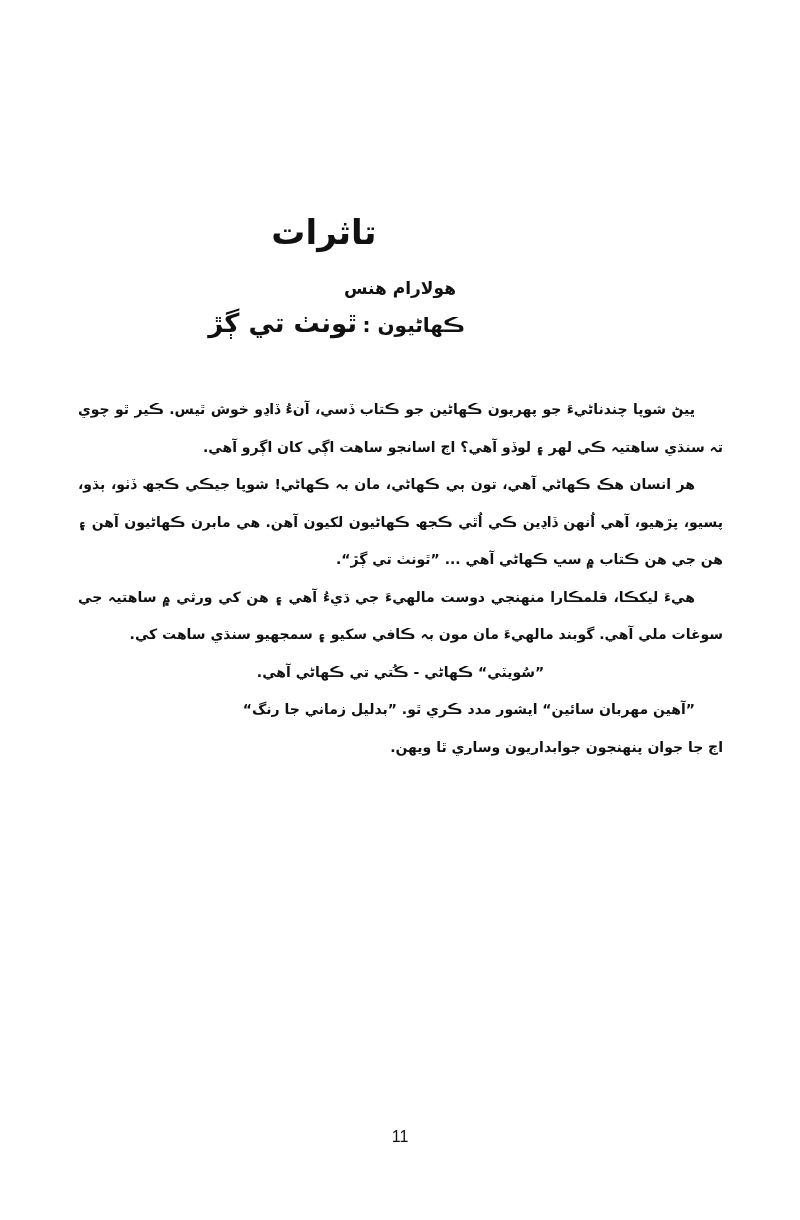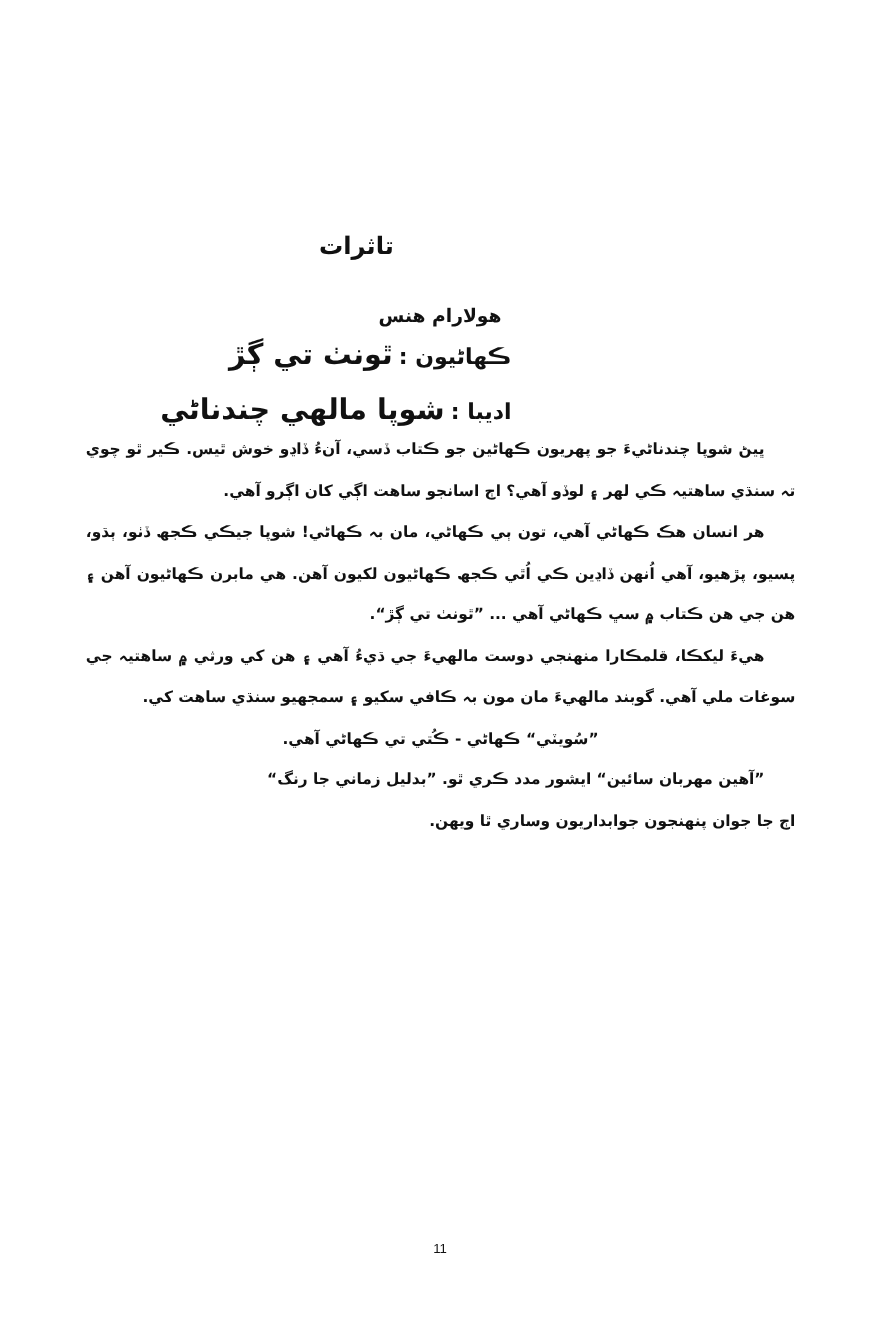--- a/index.html
+++ b/index.html
@@ -1,49 +1,45 @@
 <!DOCTYPE html>
 <html><head>
 <meta charset="utf-8">
 <style>
   html, body { margin: 0; padding: 0; background: #ffffff; }
   body { width: 800px; height: 1220px; position: relative; overflow: hidden;
          font-family: "DejaVu Sans", sans-serif; color: #111111; }
   .page { position: absolute; left: 0; top: 0; width: 800px; height: 1220px; }
   .title { position: absolute; top: 212px; left: 0; width: 648px; text-align: center;
-           font-size: 22px; font-weight: bold; direction: rtl; }
+           font-size: 34px; font-weight: bold; direction: rtl; }
   .author { position: absolute; top: 278px; left: 0; width: 800px; text-align: center;
             font-size: 17px; font-weight: bold; direction: rtl; }
   .heading { position: absolute; right: 335px; direction: rtl; font-weight: bold; white-space: nowrap; }
   .heading .lbl { font-size: 20px; text-align: right; }
   .heading .val { font-size: 26px; }
   .h1 { top: 308px; }
   .h2 { top: 358px; }
   .body { position: absolute; top: 391px; left: 78px; width: 645px; direction: rtl;
           font-size: 14px; font-weight: bold; line-height: 37.5px; text-align: justify; }
   .body p { margin: 0; text-indent: 28px; }
   .body p.cont { text-indent: 0; }
   .body p.center { text-indent: 0; text-align: center; }
   .pagenum { position: absolute; top: 1128px; left: 0; width: 800px; text-align: center;
-             font-family: "Liberation Sans", sans-serif; font-size: 12px; }
+             font-family: "Liberation Sans", sans-serif; font-size: 16px; }
 </style>
 </head>
 <body>
 
 <div class="page">
   <div class="title">تاثرات</div>
   <div class="author">هولارام هنس</div>
 
   <div class="heading h1">
     <span class="lbl">ڪهاڻيون :</span>
     <span class="val">ٿونٺ تي ڳڙ</span>
-  </div>
-  <div class="heading h2">
-    <span class="lbl">اديبا :</span>
-    <span class="val">شوپا مالهي چندناڻي</span>
   </div>
 
   <div class="body">
     <p>ڀيڻ شوپا چندناڻيءَ جو پهريون ڪهاڻين جو ڪتاب ڏسي، آنءُ ڏاڍو خوش ٿيس. ڪير ٿو چوي تہ سنڌي ساهتيہ ڪي لهر ۽ لوڏو آهي؟ اڄ اسانجو ساهت اڳي کان اڳرو آهي.</p>
     <p>هر انسان هڪ ڪهاڻي آهي، تون ٻي ڪهاڻي، مان بہ ڪهاڻي! شوپا جيڪي ڪجھ ڏٺو، ٻڌو، پسيو، پڙهيو، آهي اُنهن ڏاڍين ڪي اُٿي ڪجھ ڪهاڻيون لکيون آهن. هي مابرن ڪهاڻيون آهن ۽ هن جي هن ڪتاب ۾ سڀ ڪهاڻي آهي ... ”ٿونٺ تي ڳڙ“.</p>
     <p>هيءَ ليکڪا، قلمڪارا منهنجي دوست مالهيءَ جي ڌيءُ آهي ۽ هن کي ورثي ۾ ساهتيہ جي سوغات ملي آهي. گوبند مالهيءَ مان مون بہ ڪافي سکيو ۽ سمجھيو سنڌي ساهت کي.</p>
     <p class="center">”سُويٽي“ ڪهاڻي - ڪُتي تي ڪهاڻي آهي.</p>
     <p>”آهين مهربان سائين“ ايشور مدد ڪري ٿو. ”بدليل زماني جا رنگ“</p>
     <p class="cont">اڄ جا جوان پنهنجون جوابداريون وساري ٿا ويهن.</p>
   </div>

